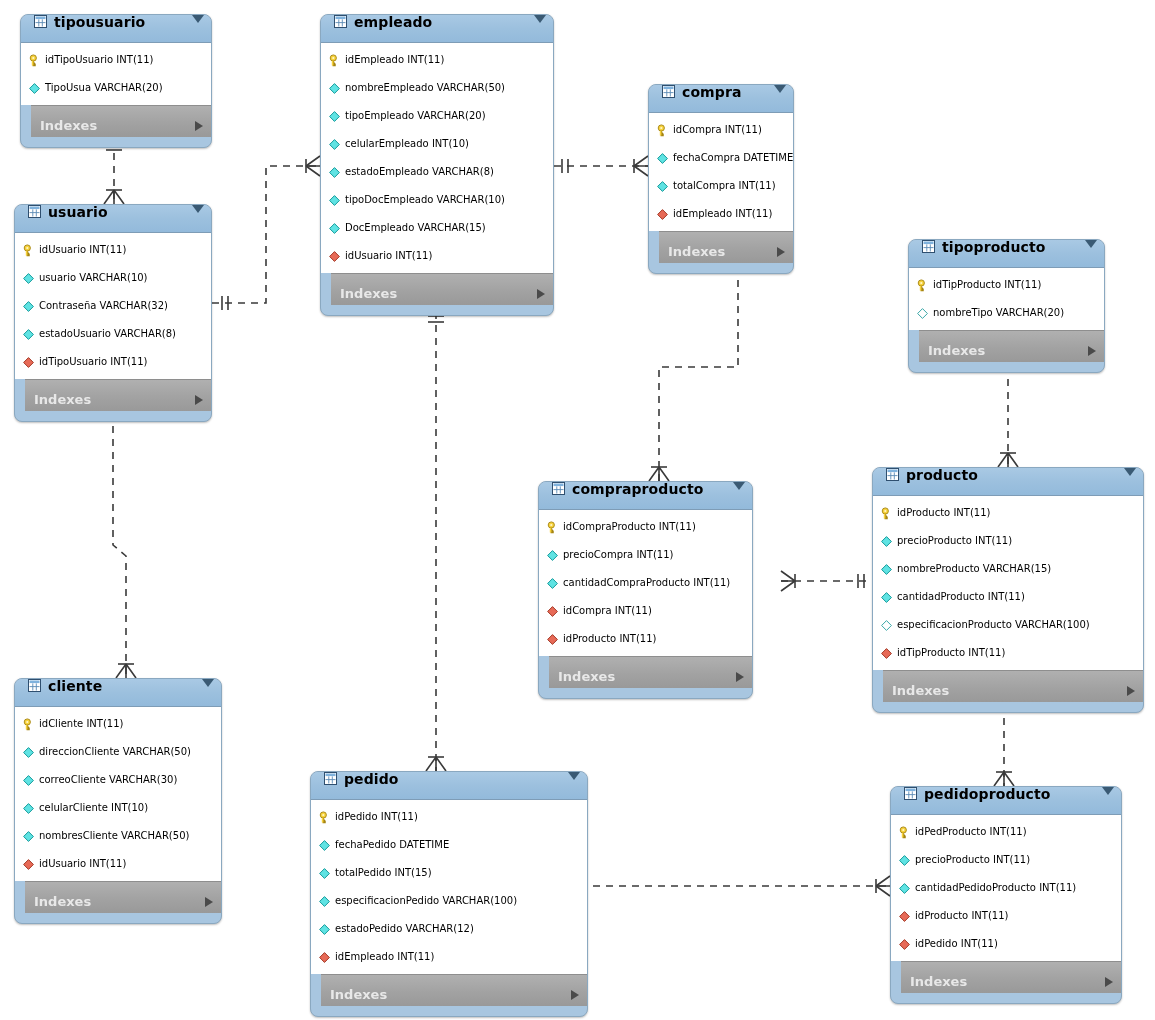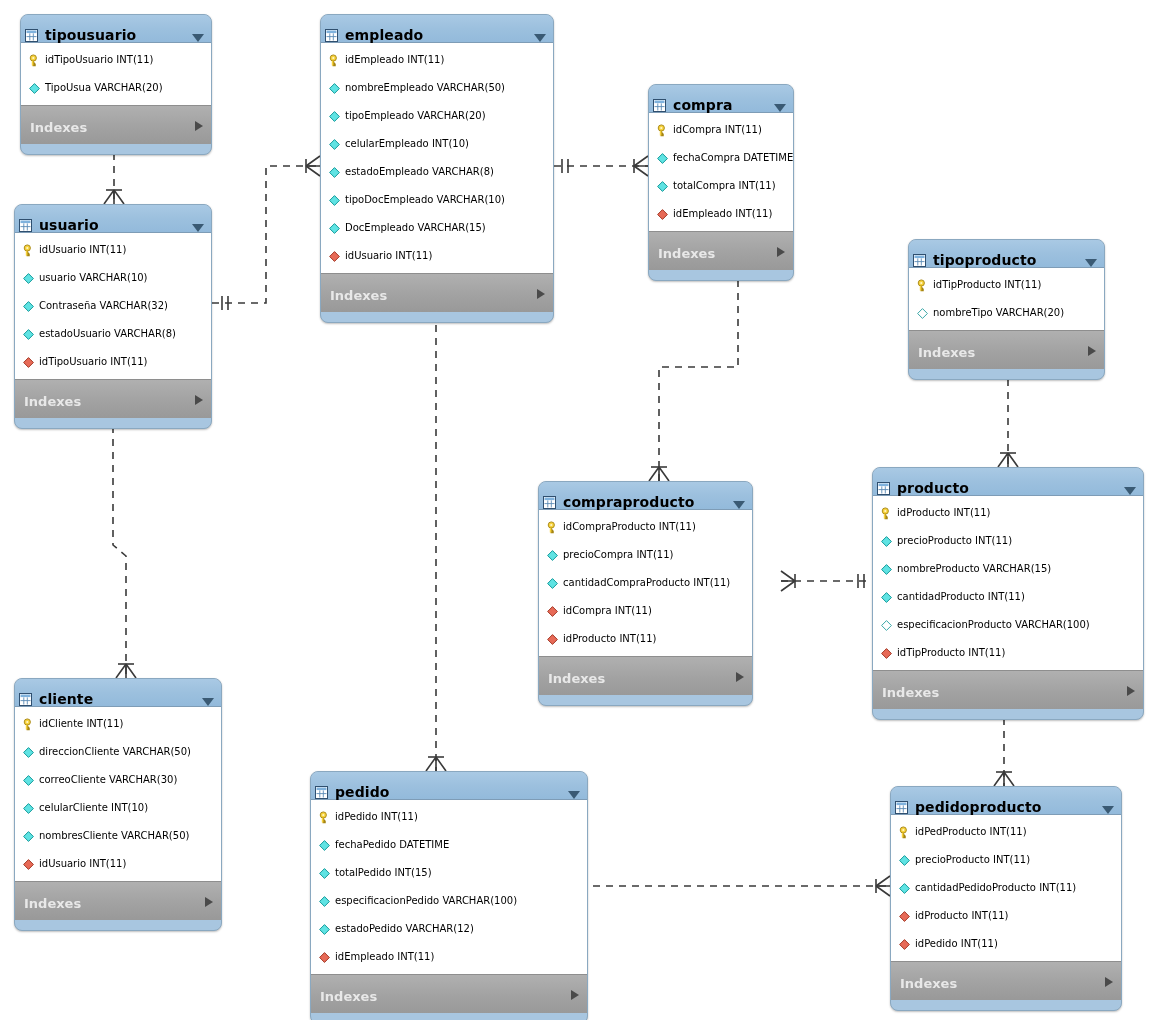--- a/index.html
+++ b/index.html
@@ -31,23 +31,23 @@
     border-radius: 8px;
     background: #a8c6e0;
     border: 1px solid #8aa8c0;
     box-shadow: 0 1px 2px rgba(0,0,0,0.25);
     overflow: hidden;
     padding-bottom: 10px;
   }
   .tbl-header {
     height: 27px;
     display: flex;
-    align-items: flex-end;
+    align-items: flex-start;
     background: linear-gradient(to bottom, #a9c9e4 0%, #9cc0de 50%, #93badb 100%);
-    padding: 0 7px 0 4px;
+    padding: 0 7px 0 13px;
     border-bottom: 1px solid #7e9cb6;
     position: relative;
   }
   .tbl-icon {
     width: 13px;
     height: 13px;
     margin-right: 7px;
     flex: 0 0 auto;
     display: block;
   }
@@ -88,23 +88,25 @@
     display: block;
   }
   .col-text {
     font-size: 10px;
     color: #000000;
     line-height: 1;
   }
   .tbl-indexes {
     height: 23px;
     display: flex;
+    align-items: center;
     background: linear-gradient(to bottom, #b0b0b0 0%, #a2a2a2 55%, #999999 100%);
-    padding: 15px 8px 0 9px;
+    padding: 8px 8px 0 9px;
     border-top: 1px solid #8e8e8e;
+    margin-left: 10px;
   }
   .idx-label {
     font-size: 13px;
     font-weight: bold;
     color: #e8e8e8;
     flex: 1 1 auto;
     line-height: 1;
   }
   .idx-arrow {
     width: 0; height: 0;

